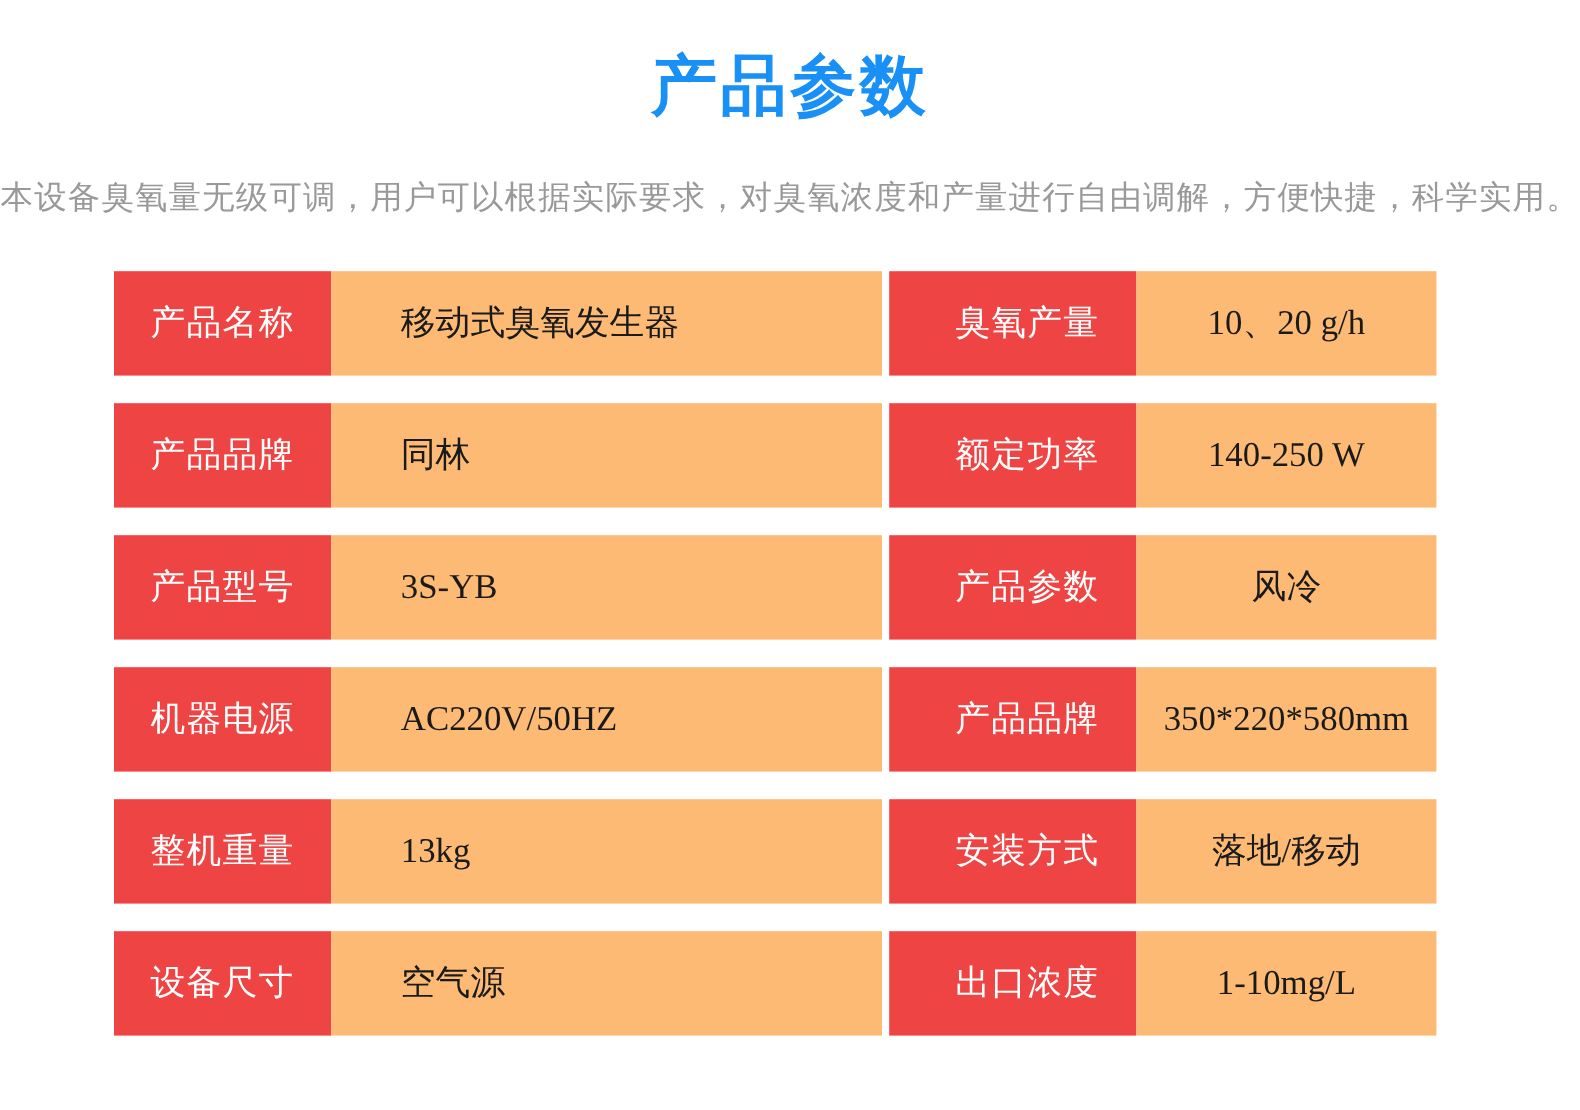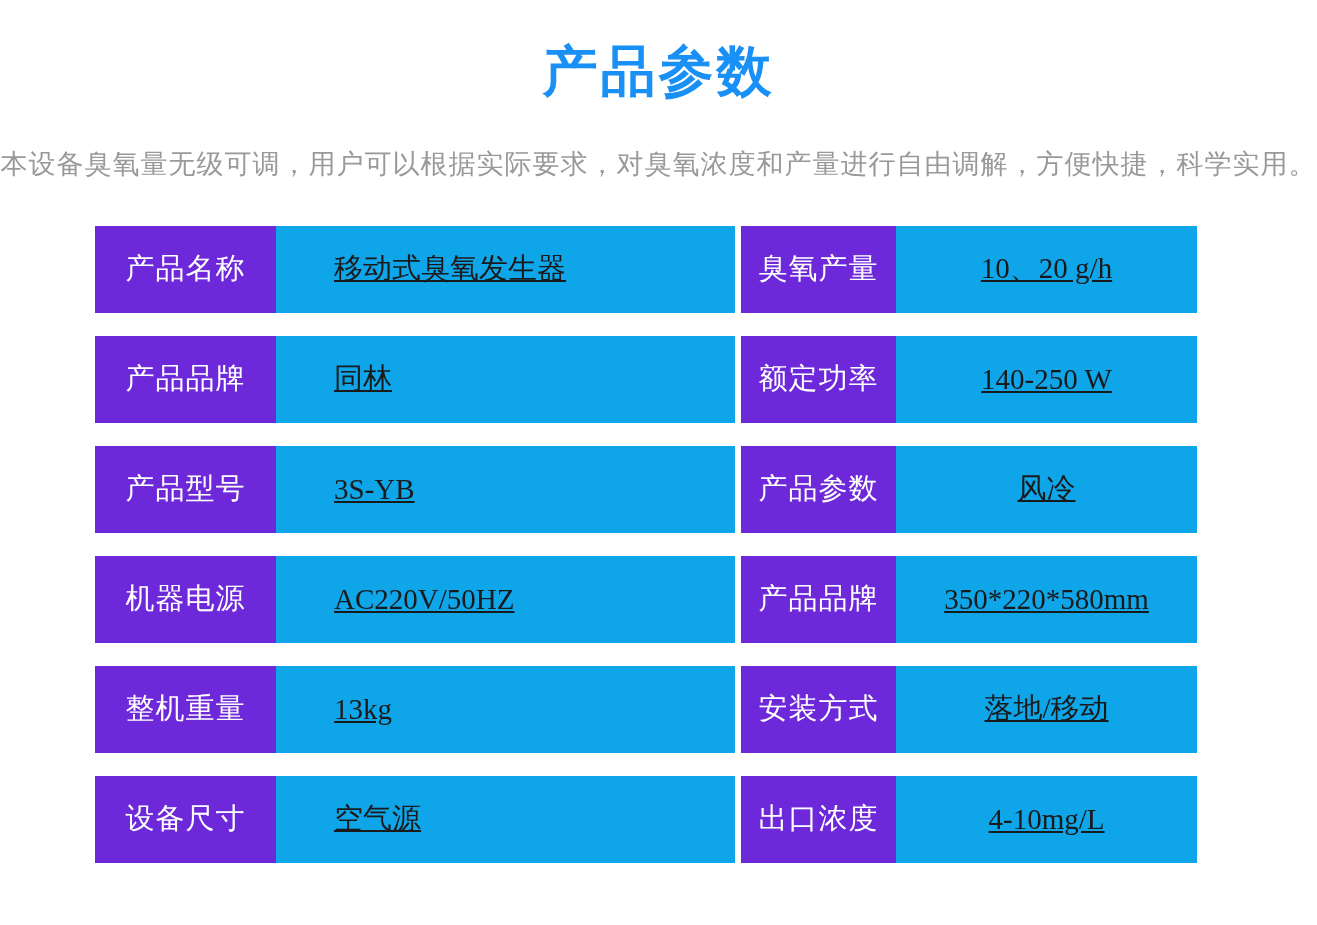--- a/index.html
+++ b/index.html
@@ -40,40 +40,39 @@
     width: 1102px;
   }
   .spec-table-left  { width: 640px; margin-right: 6px; }
   .spec-table-right { width: 456px; }
   .spec-row {
     display: flex;
     height: 87px;
     margin-bottom: 23px;
   }
   .label-cell {
-    background: #6d28d9;
+    background: #ef4444;
     color: #ffffff;
     font-size: 29px;
     display: flex;
     align-items: center;
     justify-content: center;
     flex: 0 0 auto;
     letter-spacing: 1px;
   }
   .spec-table-left  .label-cell { width: 181px; }
-  .spec-table-right .label-cell { width: 155px; }
+  .spec-table-right .label-cell { width: 182px; padding-left: 24px; }
   .value-cell {
-    background: #0ea5e9;
+    background: #fdba74;
     color: #1a1a1a;
     font-size: 29px;
     display: flex;
     align-items: center;
     flex: 1 1 auto;
     font-family: "Liberation Serif", "DejaVu Serif", serif;
-    text-decoration: underline;
   }
   .spec-table-left .value-cell {
     justify-content: flex-start;
     padding-left: 58px;
   }
   .spec-table-right .value-cell {
     justify-content: center;
   }
 </style>
 </head>
@@ -130,18 +129,18 @@
       <div class="spec-row">
         <div class="label-cell">产品品牌</div>
         <div class="value-cell">350*220*580mm</div>
       </div>
       <div class="spec-row">
         <div class="label-cell">安装方式</div>
         <div class="value-cell">落地/移动</div>
       </div>
       <div class="spec-row">
         <div class="label-cell">出口浓度</div>
-        <div class="value-cell">4-10mg/L</div>
+        <div class="value-cell">1-10mg/L</div>
       </div>
     </div>
 
   </div>
 </div>
 
 </body></html>

